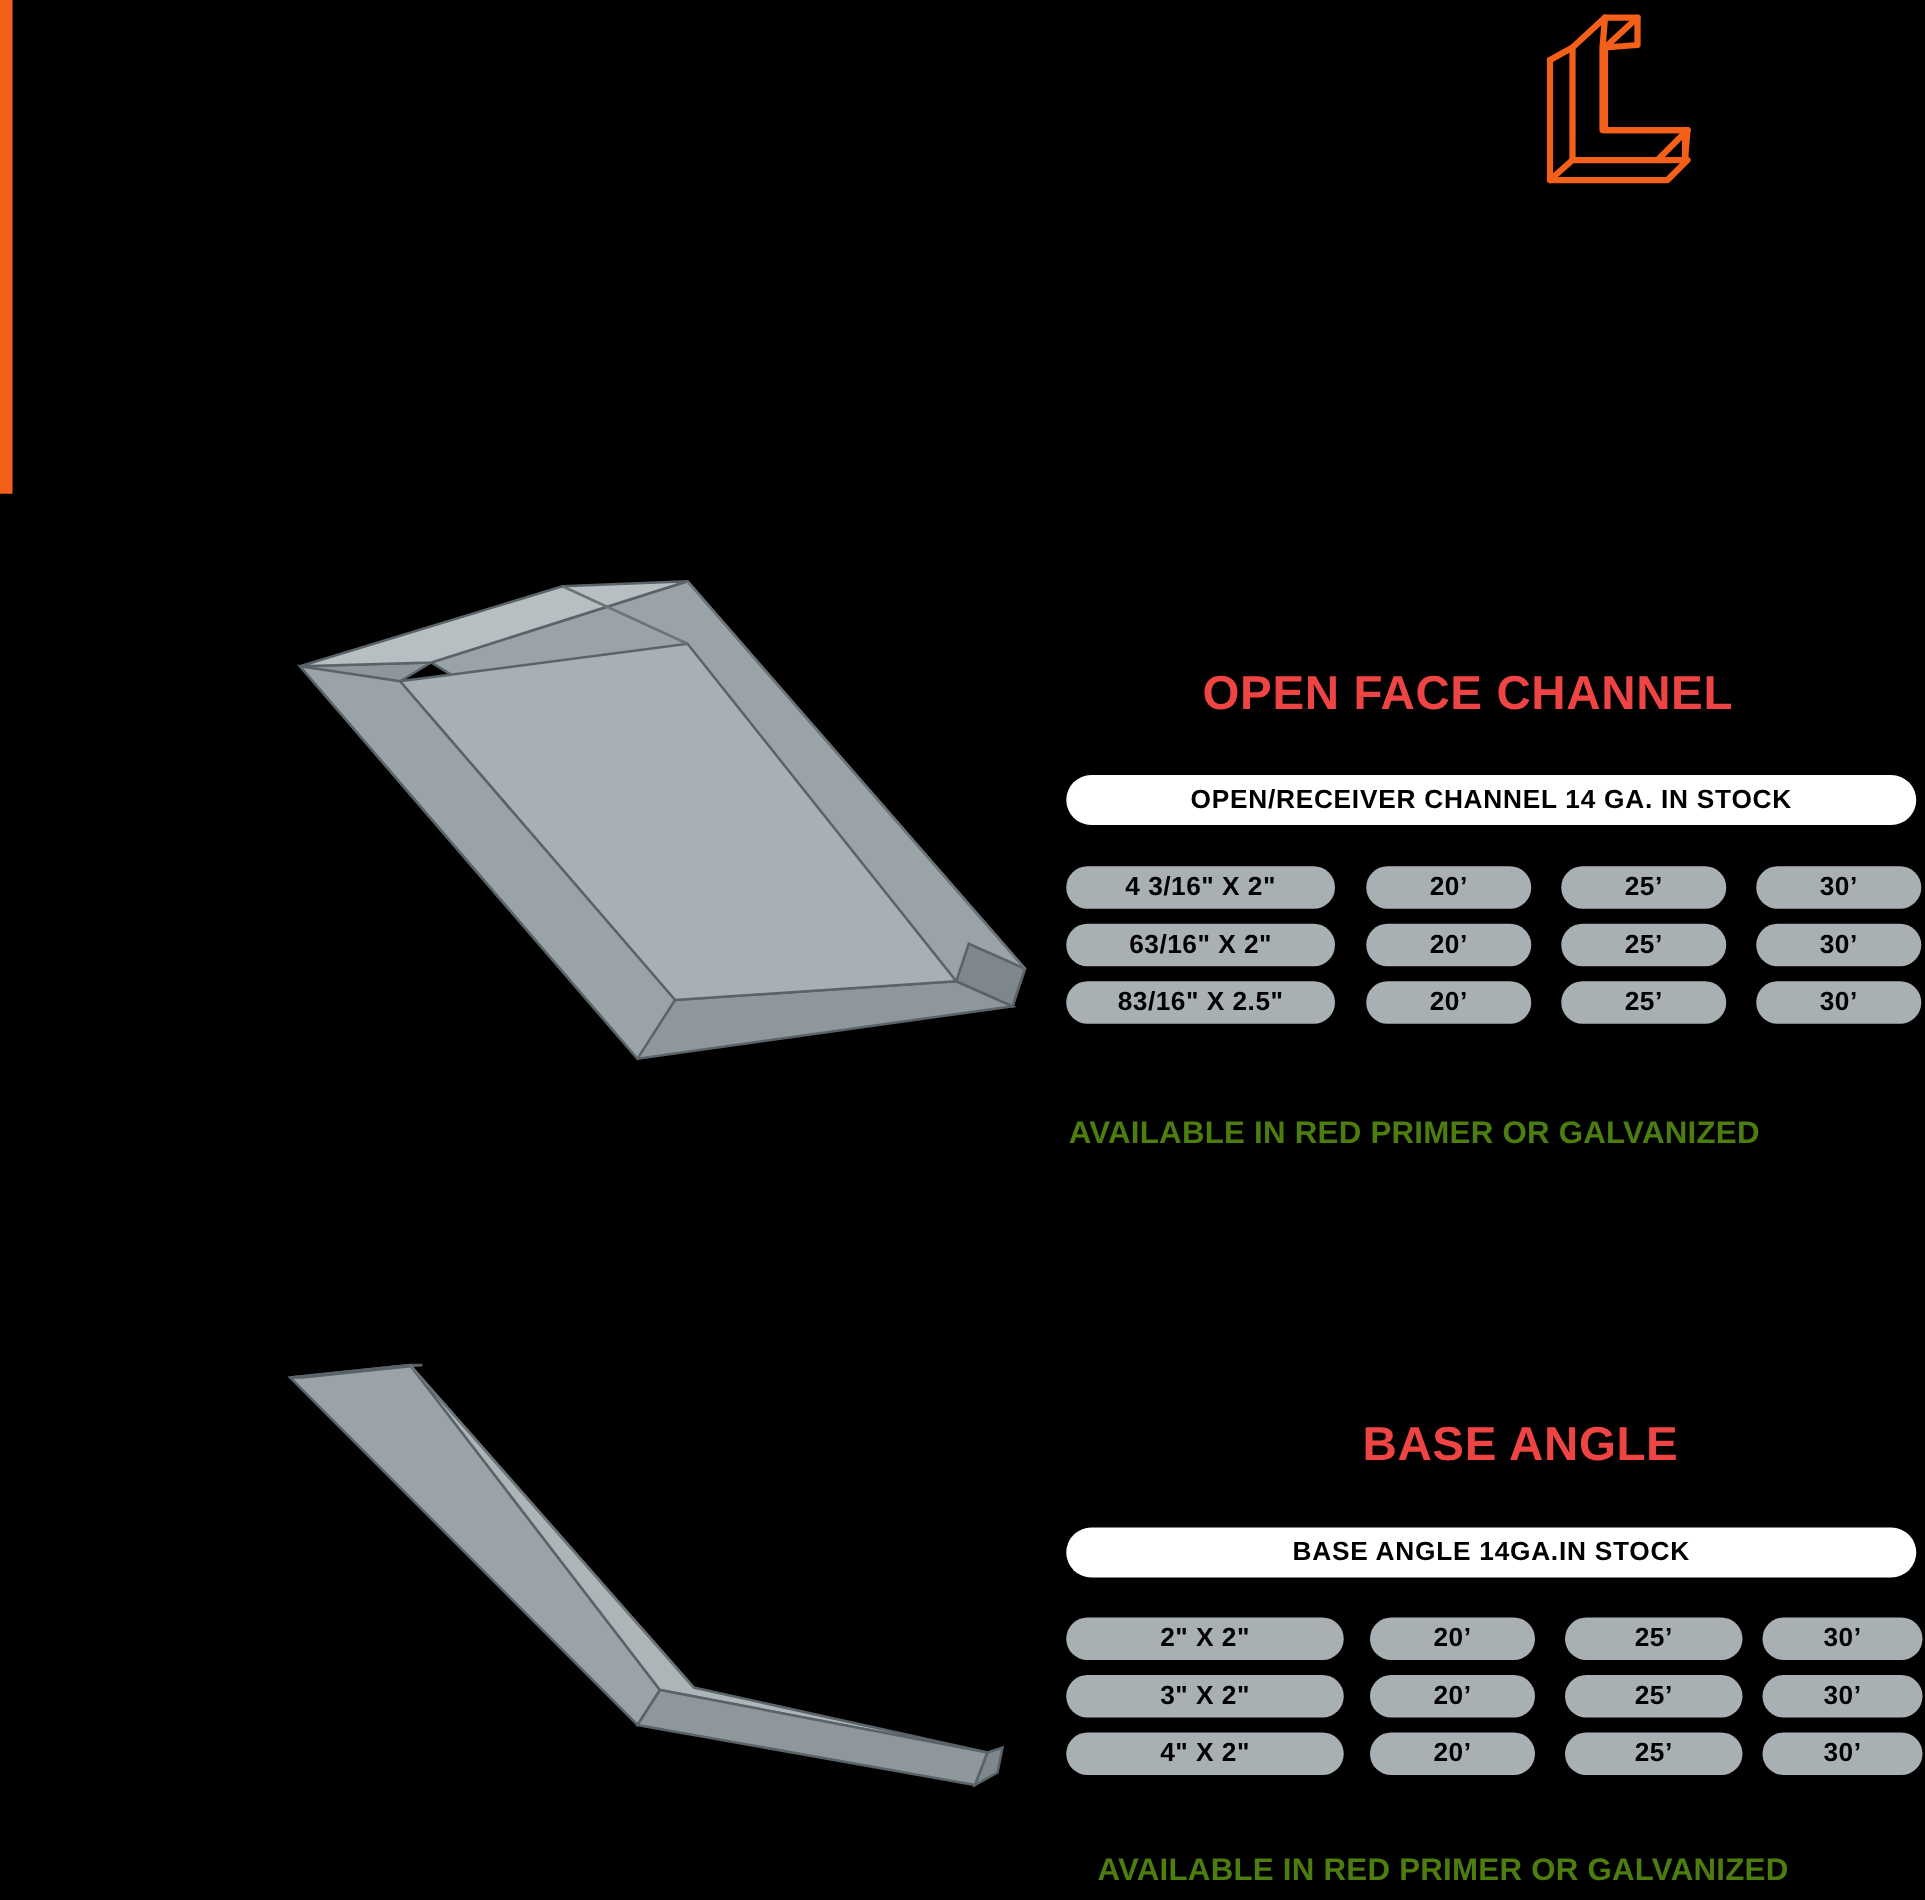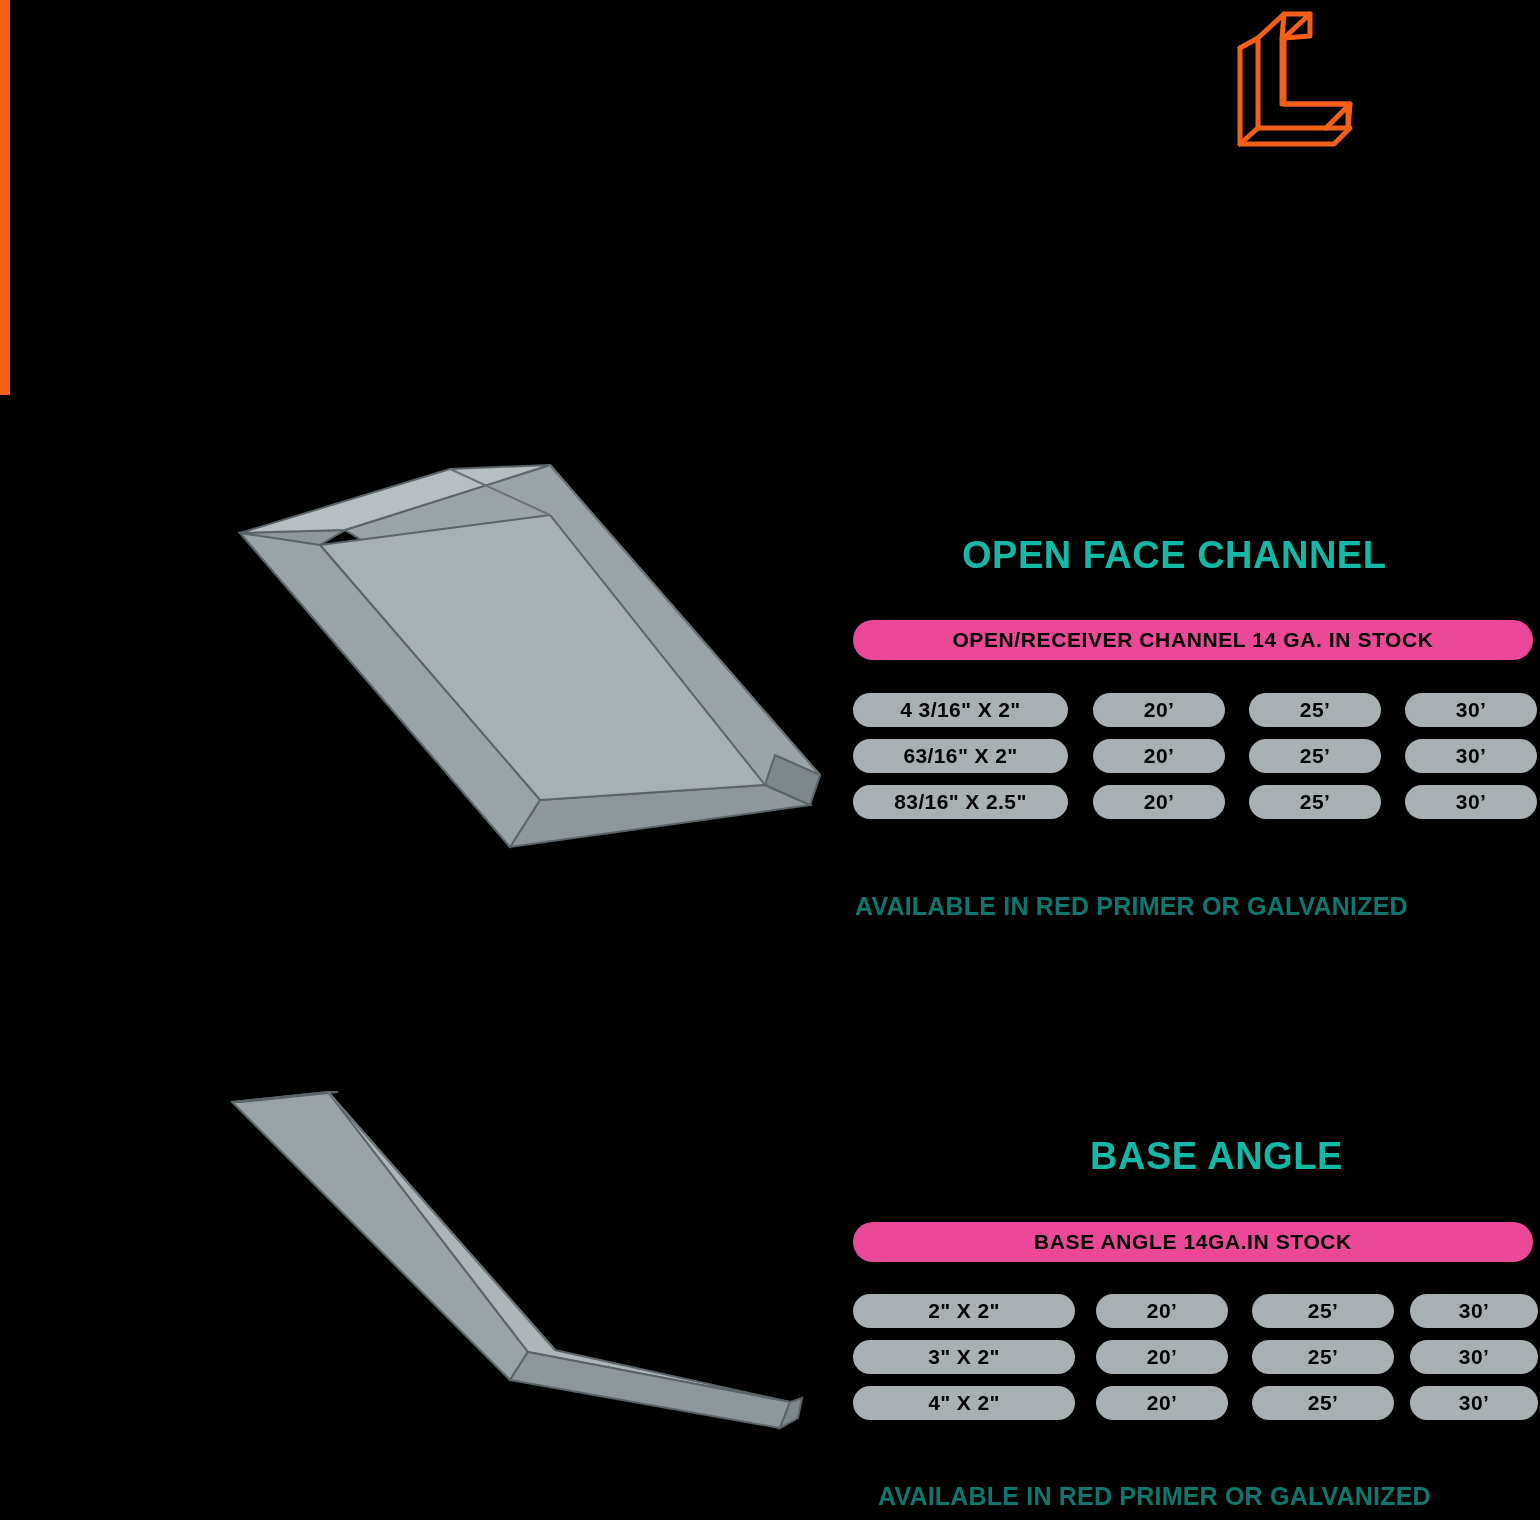--- a/index.html
+++ b/index.html
@@ -38,26 +38,26 @@
     width: 140px;
     height: 150px;
   }
 
   
   .section-title {
     position: absolute;
     font-size: 38px;
     font-weight: bold;
     letter-spacing: 0.5px;
-    color: #14b8a6;
+    color: #ef4444;
     white-space: nowrap;
   }
   .banner {
     position: absolute;
-    background: #ec4899;
+    background: #ffffff;
     border-radius: 22px;
     height: 40px;
     line-height: 40px;
     text-align: center;
     color: #000000;
     font-size: 21px;
     font-weight: bold;
     letter-spacing: 0.6px;
     white-space: nowrap;
   }
@@ -69,21 +69,21 @@
     line-height: 34px;
     text-align: center;
     color: #000000;
     font-size: 21px;
     font-weight: bold;
     letter-spacing: 0.4px;
     white-space: nowrap;
   }
   .note {
     position: absolute;
-    color: #0f766e;
+    color: #4d7c0f;
     font-size: 25px;
     font-weight: bold;
     letter-spacing: 0.2px;
     white-space: nowrap;
   }
 
   
   .product-art {
     position: absolute;
   }

